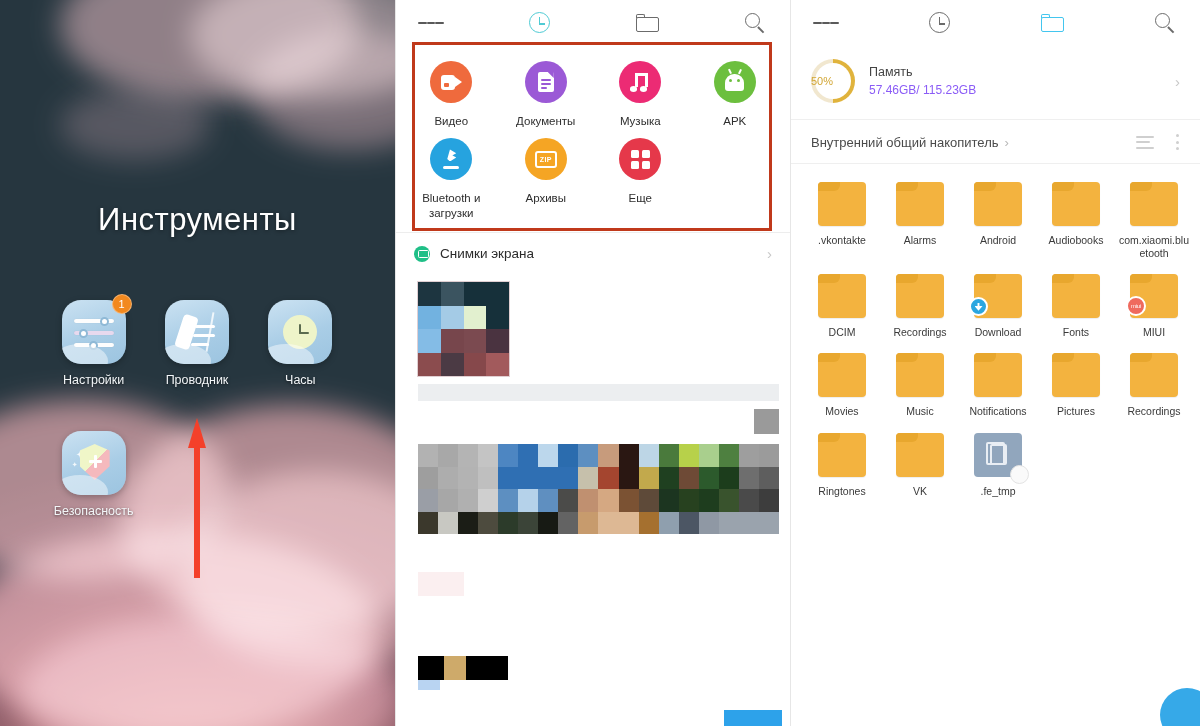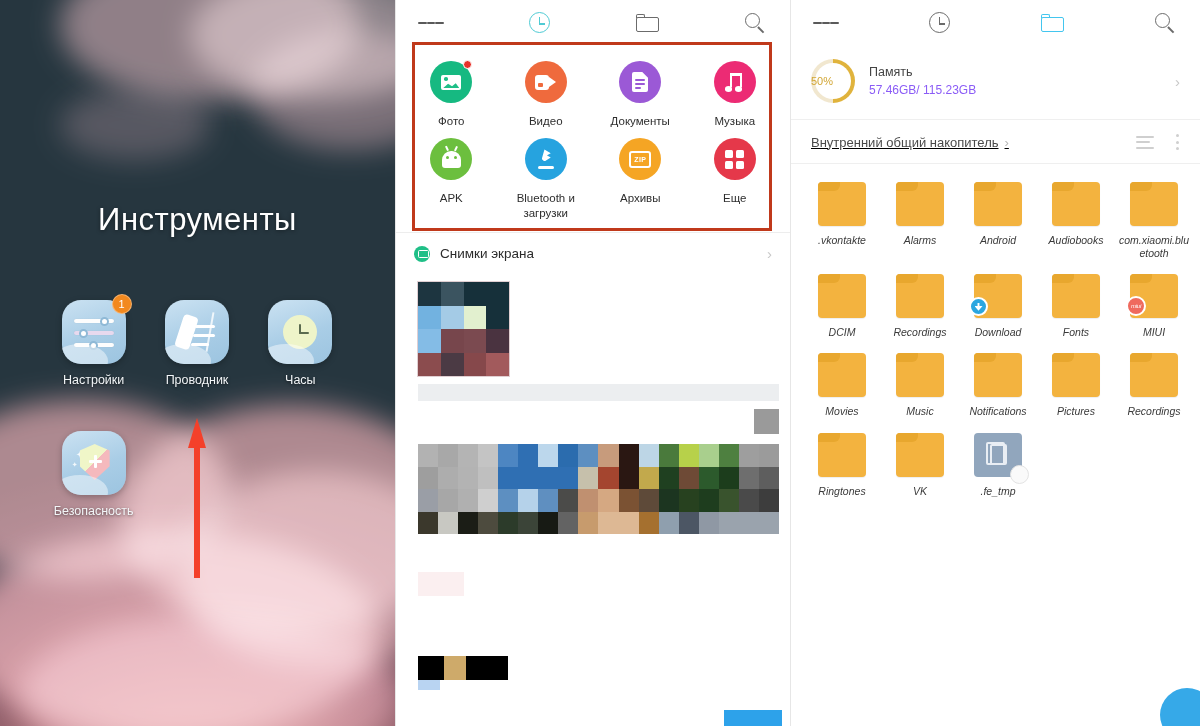--- a/index.html
+++ b/index.html
@@ -292,35 +292,35 @@
   }
   .mem-ring::after {
     content:""; position:absolute; inset: 4px; border-radius: 50%; background:#fff;
   }
   .mem-pct { position: relative; z-index: 2; font-size: 11px; color: #d2a634; }
   .mem-text { flex: 1; }
   .mem-title { font-size: 12.5px; color: #444; margin-bottom: 4px; }
   .mem-sub { font-size: 12px; color: #8b5cf6; }
   .path-row {
     display: flex; align-items: center; padding: 14px 20px 13px;
-    border-bottom: 1px solid #efefef; gap: 6px; text-decoration: underline;
+    border-bottom: 1px solid #efefef; gap: 6px;
   }
   .path-text { font-size: 13px; color: #4a4a4a; }
   .path-chev { color: #b9b9b9; font-size: 13px; flex: 1; }
   .list-ico { width: 18px; height: 13px; display:flex; flex-direction:column; justify-content:space-between; }
   .list-ico i { height: 2px; background: #cfcfcf; border-radius:1px; }
   .list-ico i:nth-child(1){ width:18px; } .list-ico i:nth-child(2){ width:14px; } .list-ico i:nth-child(3){ width:18px; }
   .dots-ico { width: 4px; height: 16px; display:flex; flex-direction:column; justify-content:space-between; margin-left: 16px; }
   .dots-ico i { width:3px; height:3px; border-radius:50%; background:#cfcfcf; }
 
   .files-grid {
     padding: 18px 14px; display: grid; grid-template-columns: repeat(5, 1fr);
     row-gap: 14px; column-gap: 4px;
   }
-  .file-cell { display: flex; flex-direction: column; align-items: center; font-style: italic; }
+  .file-cell { display: flex; flex-direction: column; align-items: center; }
   .folder-shape {
     width: 48px; height: 44px; background: #f3b33f; border-radius: 4px;
     position: relative; box-shadow: 0 1px 1px rgba(0,0,0,.07);
   }
   .folder-shape::before {
     content: ""; position: absolute; left: 0; top: 0; width: 22px; height: 9px;
     background: #e8a72e; border-radius: 4px 0 6px 0;
   }
   .doc-shape {
     width: 48px; height: 44px; background: #91a6bd; border-radius: 4px;
@@ -466,27 +466,20 @@
             <div class="ring"></div>
             <div class="hand"></div>
           </div>
       </div>
     </div>
 
     <div class="highlight-box"></div>
 
     <div class="cat-grid">
 
-      <div class="cat-cell">
-        <div class="cat-ic" style="background:#16b981">
-          <div class="ic-photo"></div>
-          <div class="dot-badge"></div>
-        </div>
-        <div class="cat-label">Фото</div>
-      </div>
 
       <div class="cat-cell">
         <div class="cat-ic" style="background:#ef6a3d">
           <div class="ic-video">
               <div class="b"></div>
               <div class="t"></div>
             </div>
         </div>
         <div class="cat-label">Видео</div>
       </div>

